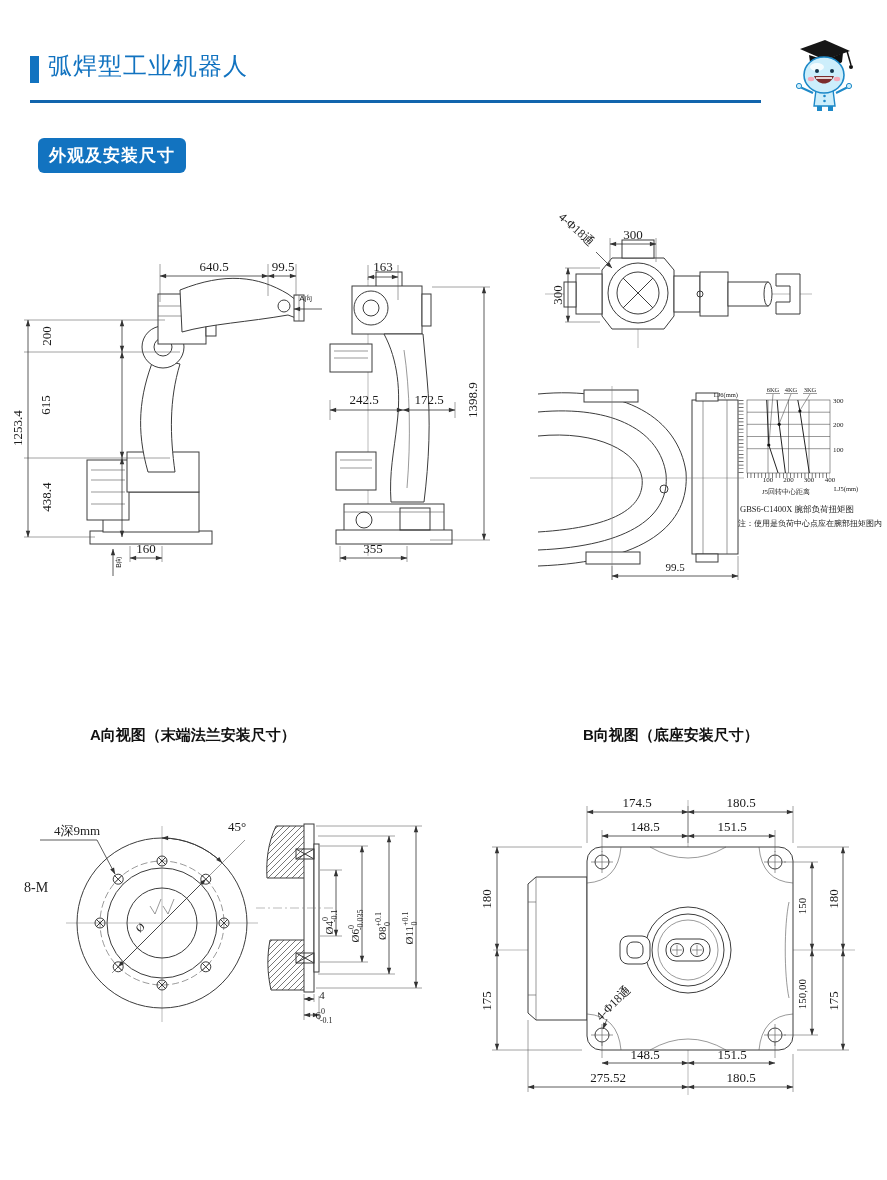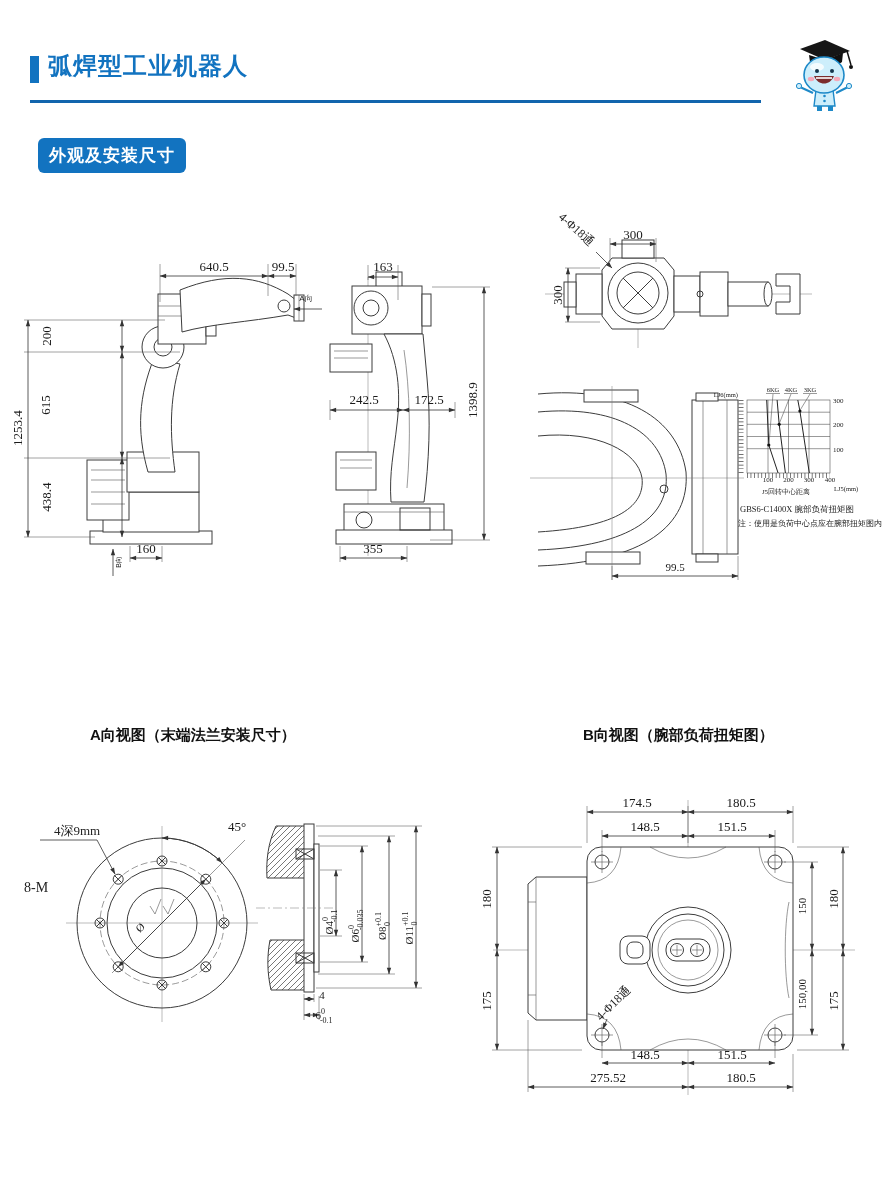--- a/index.html
+++ b/index.html
@@ -1,20 +1,20 @@
 <!DOCTYPE html>
 <html><head>
 <meta charset="utf-8">
 <style>
   html,body{margin:0;padding:0;background:#fff;}
   #page{position:relative;width:887px;height:1180px;background:#ffffff;overflow:hidden;
         font-family:"Liberation Sans","DejaVu Sans",sans-serif;}
   
   #title-bar{position:absolute;left:30px;top:56px;width:9px;height:27px;background:#1273c0;}
-  #page-title{position:absolute;left:48px;top:50px;font-size:24px;font-weight:bold;color:#1273c0;letter-spacing:1px;}
+  #page-title{position:absolute;left:48px;top:50px;font-size:24px;font-weight:normal;color:#1273c0;letter-spacing:1px;}
   #title-rule{position:absolute;left:30px;top:100px;width:731px;height:3px;background:#1265ad;}
   #mascot{position:absolute;left:786px;top:34px;width:76px;height:80px;}
   #section-badge{position:absolute;left:38px;top:138px;width:148px;height:35px;background:#1273c0;
       border-radius:6px;color:#ffffff;font-size:17px;font-weight:bold;display:flex;align-items:center;justify-content:center;letter-spacing:1px;}
   
   .caption{position:absolute;font-size:15px;font-weight:bold;color:#111;}
   #cap-flange{left:90px;top:726px;}
   #cap-base{left:583px;top:726px;}
   
   svg{position:absolute;overflow:visible;}
@@ -237,21 +237,21 @@
         <text class="ch" x="738" y="397" font-size="6.5" text-anchor="end">LJ6(mm)</text>
         <text class="ch cjk" x="786" y="494" font-size="7" text-anchor="middle">J5回转中心距离</text>
         <text class="ch" x="834" y="491" font-size="6.5">LJ5(mm)</text>
         <text class="ch cjk" x="740" y="512" font-size="8.5">GBS6-C1400X 腕部负荷扭矩图</text>
         <text class="ch cjk" x="738" y="526" font-size="8">注：使用是负荷中心点应在腕部扭矩图内</text>
       </g>
     </g>
   </svg>
 
   <div id="cap-flange" class="caption">A向视图（末端法兰安装尺寸）</div>
-  <div id="cap-base" class="caption">B向视图（腕部负荷扭矩图）</div>
+  <div id="cap-base" class="caption">B向视图（底座安装尺寸）</div>
 
   <svg id="drawings-2" viewBox="20 780 860 350" style="left:20px;top:780px;width:860px;height:350px;">
     <defs>
       <marker id="arr2" viewBox="0 0 10 10" refX="9.6" refY="5" markerWidth="9" markerHeight="6.4" markerUnits="userSpaceOnUse" orient="auto-start-reverse">
         <path d="M0,1.6 L10,5 L0,8.4 Z" fill="#333"></path>
       </marker>
       <pattern id="hatch" patternUnits="userSpaceOnUse" width="6" height="6">
         <path d="M0,6 L6,0" stroke="#555" stroke-width="0.8"></path>
       </pattern>
     </defs>

